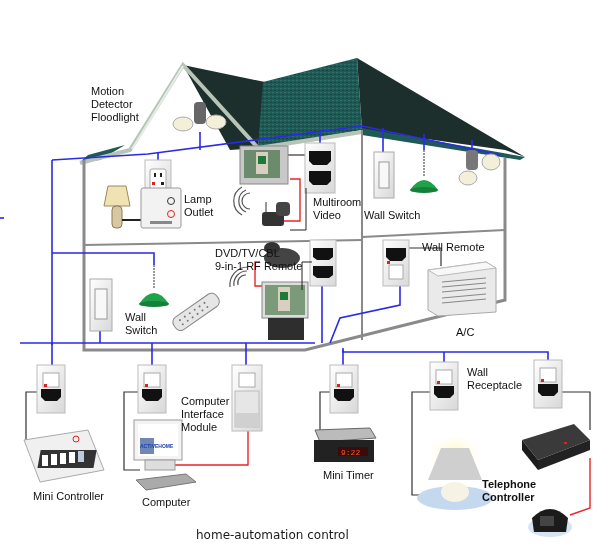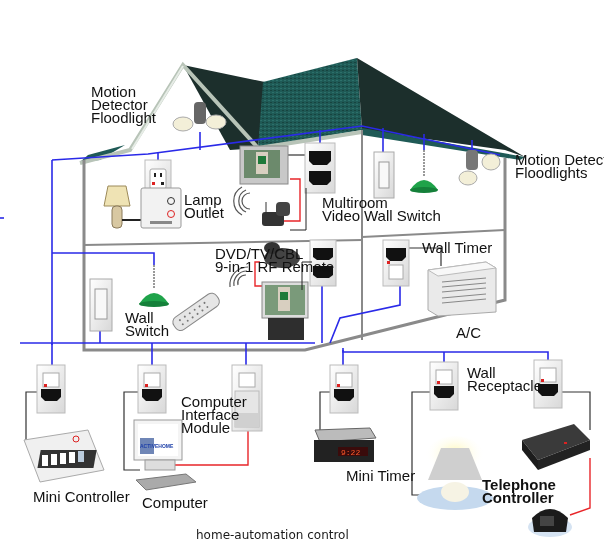--- a/index.html
+++ b/index.html
@@ -1,18 +1,18 @@
 <!DOCTYPE html>
 <html><head>
 <meta charset="utf-8">
 <style>
   html, body { margin:0; padding:0; background:#ffffff; }
   body { width:604px; height:557px; position:relative; overflow:hidden; font-family:"Liberation Sans", sans-serif; }
   #stage { position:absolute; left:0; top:0; width:604px; height:557px; }
-  .lbl { position:absolute; font-family:"Liberation Sans", sans-serif; font-size:15px; line-height:13px; color:#111; white-space:pre; }
+  .lbl { position:absolute; font-family:"Liberation Sans", sans-serif; font-size:11px; line-height:13px; color:#111; white-space:pre; }
   .caption { position:absolute; left:196px; top:528px; font-family:"DejaVu Sans", sans-serif; font-size:12px; color:#1a1a1a; }
 </style>
 </head>
 <body>
 
 <div id="stage">
 <svg width="604" height="557" viewBox="0 0 604 557" xmlns="http://www.w3.org/2000/svg">
   <defs>
     <pattern id="shingle" width="4" height="4" patternUnits="userSpaceOnUse">
       <rect width="4" height="4" fill="#1f5a56"></rect>
@@ -320,39 +320,37 @@
       <rect x="540" y="516" width="14" height="10" fill="#444"></rect>
     </g>
   </g>
 
 </svg>
 
 
 <div class="lbl" style="left:91px;top:85px;">Motion
 Detector
 Floodlight</div>
-<div class="lbl" style="left:515px;top:153px;">Motion Detector
-Floodlights</div>
 <div class="lbl" style="left:184px;top:193px;">Lamp
 Outlet</div>
-<div class="lbl" style="left:322px;top:196px;">Multiroom
+<div class="lbl" style="left:307px;top:196px;padding-left:6px;">Multiroom
 Video</div>
 <div class="lbl" style="left:364px;top:209px;">Wall Switch</div>
 <div class="lbl" style="left:167px;top:247px;margin-left:48px;">DVD/TV/CBL
 9-in-1 RF Remote</div>
 <div class="lbl" style="left:125px;top:311px;">Wall
 Switch</div>
-<div class="lbl" style="left:422px;top:241px;">Wall Timer</div>
+<div class="lbl" style="left:422px;top:241px;">Wall Remote</div>
 <div class="lbl" style="left:456px;top:315px;margin-top:11px;">A/C</div>
 <div class="lbl" style="left:181px;top:395px;">Computer
 Interface
 Module</div>
 <div class="lbl" style="left:467px;top:366px;">Wall
 Receptacle</div>
 <div class="lbl" style="left:33px;top:490px;">Mini Controller</div>
 <div class="lbl" style="left:142px;top:496px;">Computer</div>
-<div class="lbl" style="left:346px;top:469px;">Mini Timer</div>
+<div class="lbl" style="left:323px;top:469px;">Mini Timer</div>
 <div class="lbl" style="left:482px;top:478px;font-weight:bold;">Telephone
 Controller</div>
 <div class="lbl" style="left:140px;top:440px;font-size:5px;font-weight:bold;color:#1c3fa8;">ACTIVEHOME</div>
 
 <div class="caption">home-automation control</div>
 </div>
 
 </body></html>

